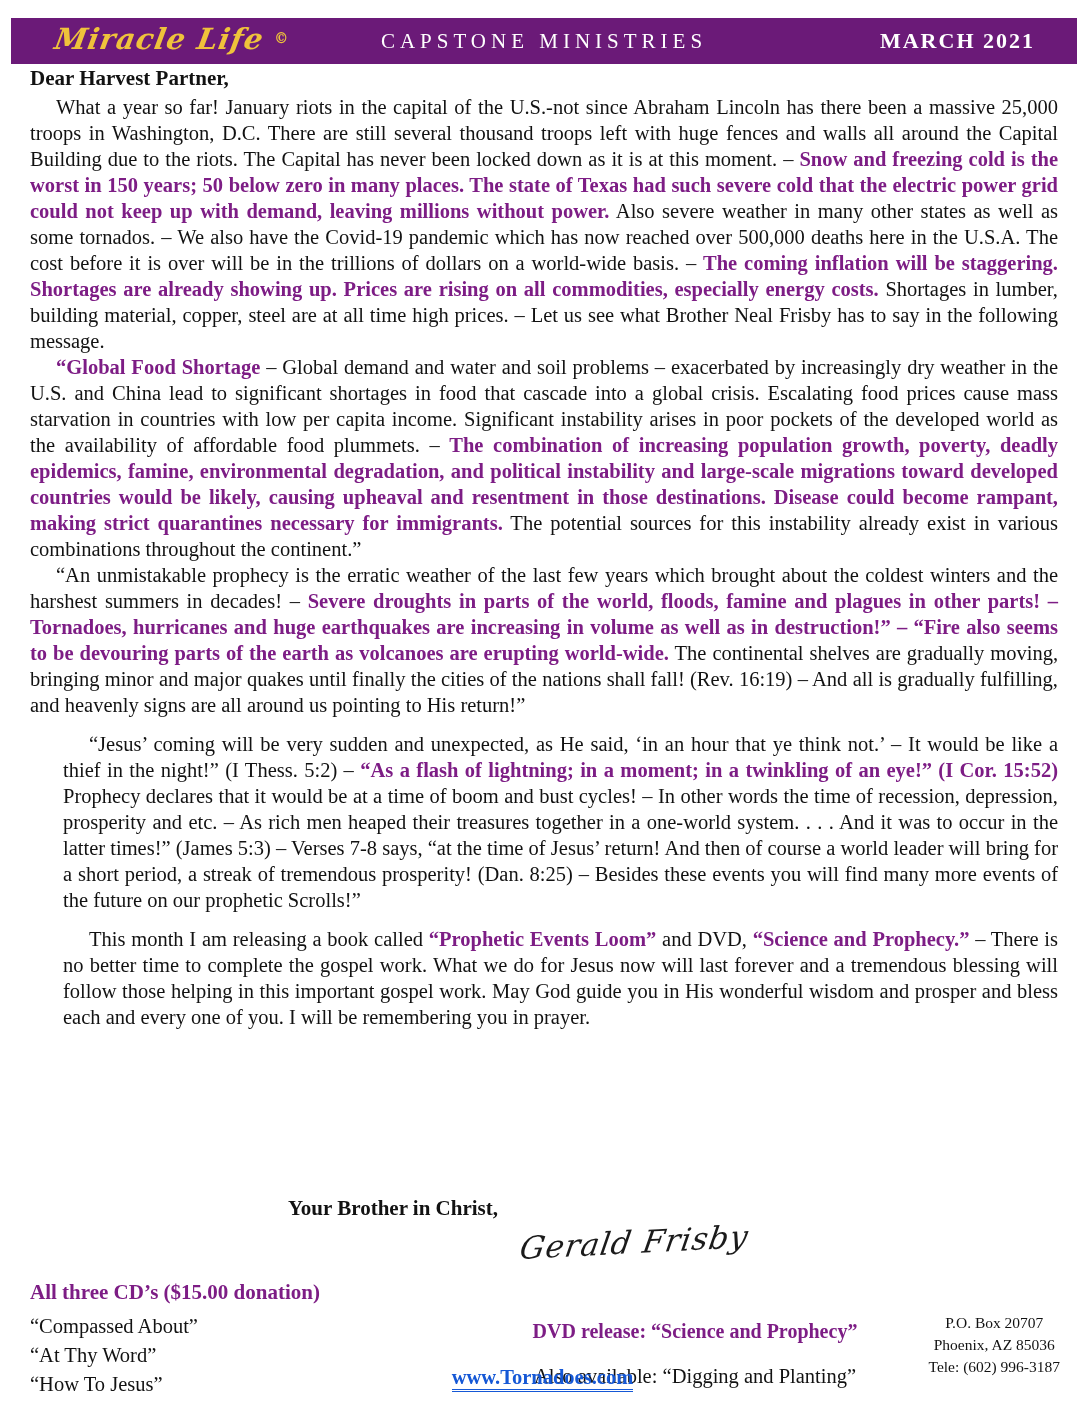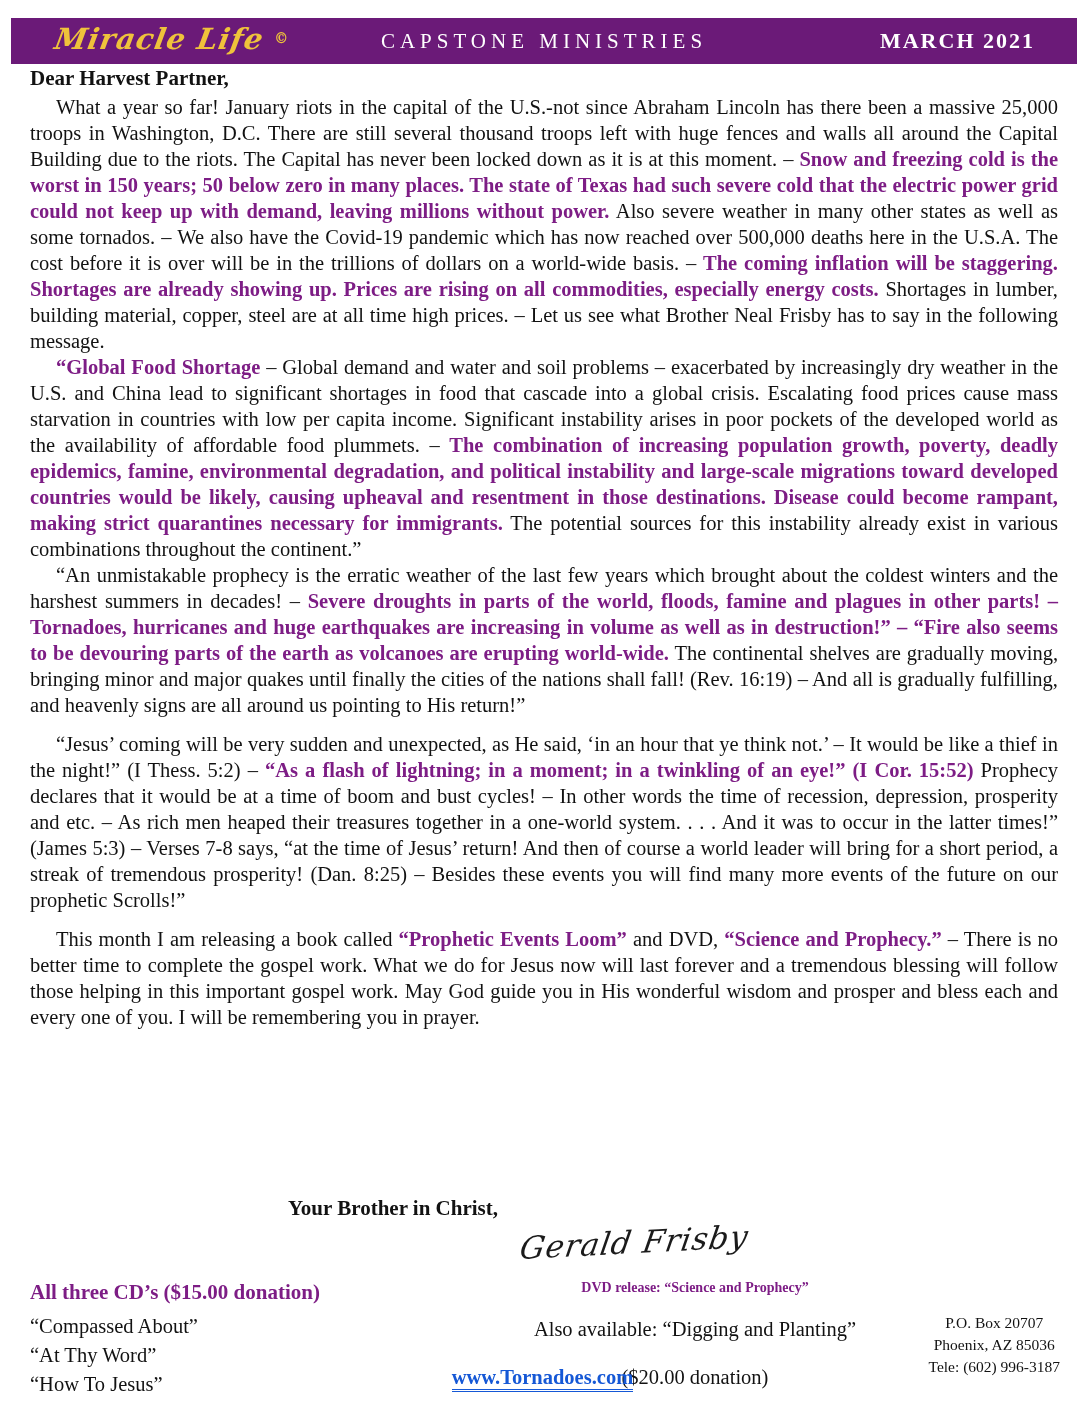--- a/index.html
+++ b/index.html
@@ -74,21 +74,21 @@
     font-size: 21px;
   }
   .letter {
     position: absolute;
     top: 94px; left: 30px; right: 30px;
     font-size: 20.5px;
     line-height: 26px;
     text-align: justify;
   }
   .para { text-indent: 26px; margin: 0; }
-  .para.gap { margin-top: 13px; }
+  .para.gap { margin-top: 13px; margin-left: 33px; }
   .em { color: #7D1D85; font-weight: bold; }
   
   .closing {
     position: absolute;
     top: 1196px; left: 288px;
     font-weight: bold;
     font-size: 21px;
   }
   .signature {
     position: absolute;
@@ -100,21 +100,21 @@
     transform: rotate(-3deg) skewX(-12deg);
     letter-spacing: 1px;
     white-space: nowrap;
   }
   
   .footer { position: absolute; top: 1280px; left: 0; right: 0; height: 128px; }
   .cds-col { position: absolute; left: 30px; top: 0; }
   .cds-heading { color: #7D1D85; font-weight: bold; font-size: 21px; margin-bottom: 7px; }
   .cd-item { font-size: 20.5px; line-height: 29px; }
   .dvd-col { position: absolute; left: 440px; top: 0; width: 510px; text-align: center; }
-  .dvd-heading { color: #7D1D85; font-weight: bold; font-size: 14px; margin-bottom: 7px; }
+  .dvd-heading { color: #7D1D85; font-weight: bold; font-size: 20px; margin-bottom: 7px; margin-top: 40px; }
   .dvd-line { font-size: 20.5px; line-height: 29px; margin-top: 19px; }
   .website {
     position: absolute; left: 415px; top: 86px; width: 255px; text-align: center;
   }
   .website a {
     color: #1558D6;
     font-weight: bold;
     font-size: 20.5px;
     text-decoration: none;
     border-bottom: 3px double #1558D6;

